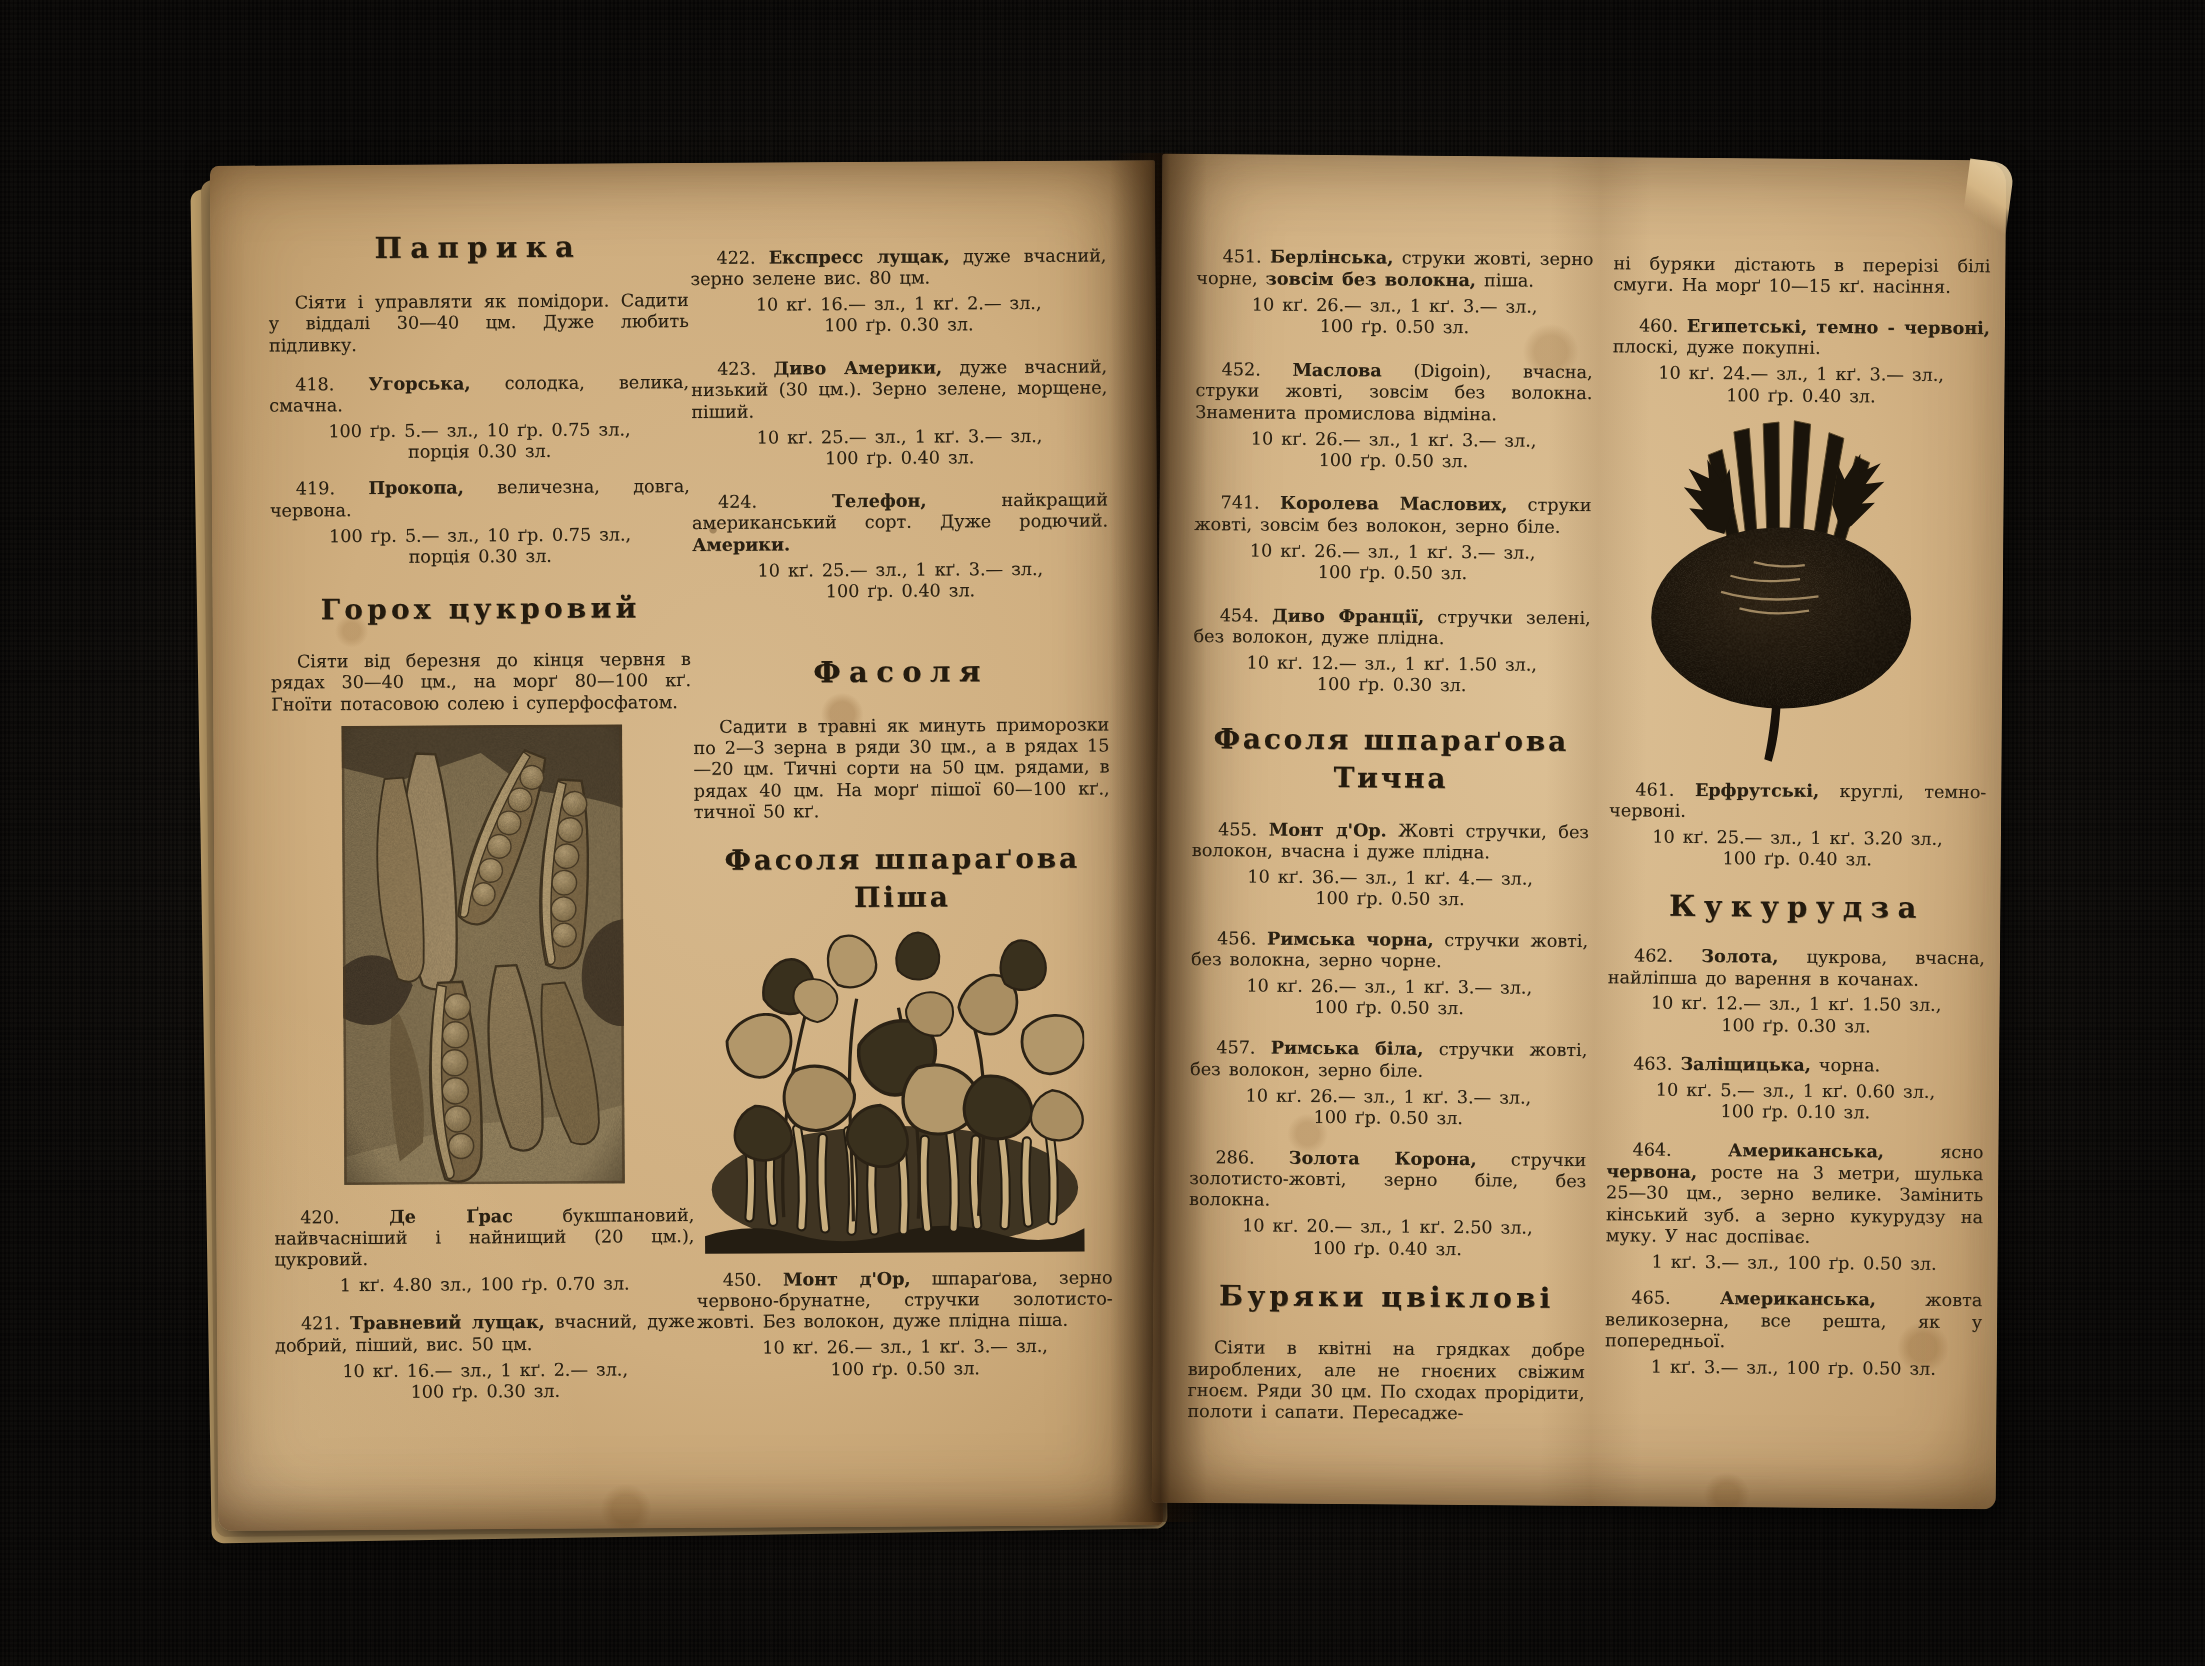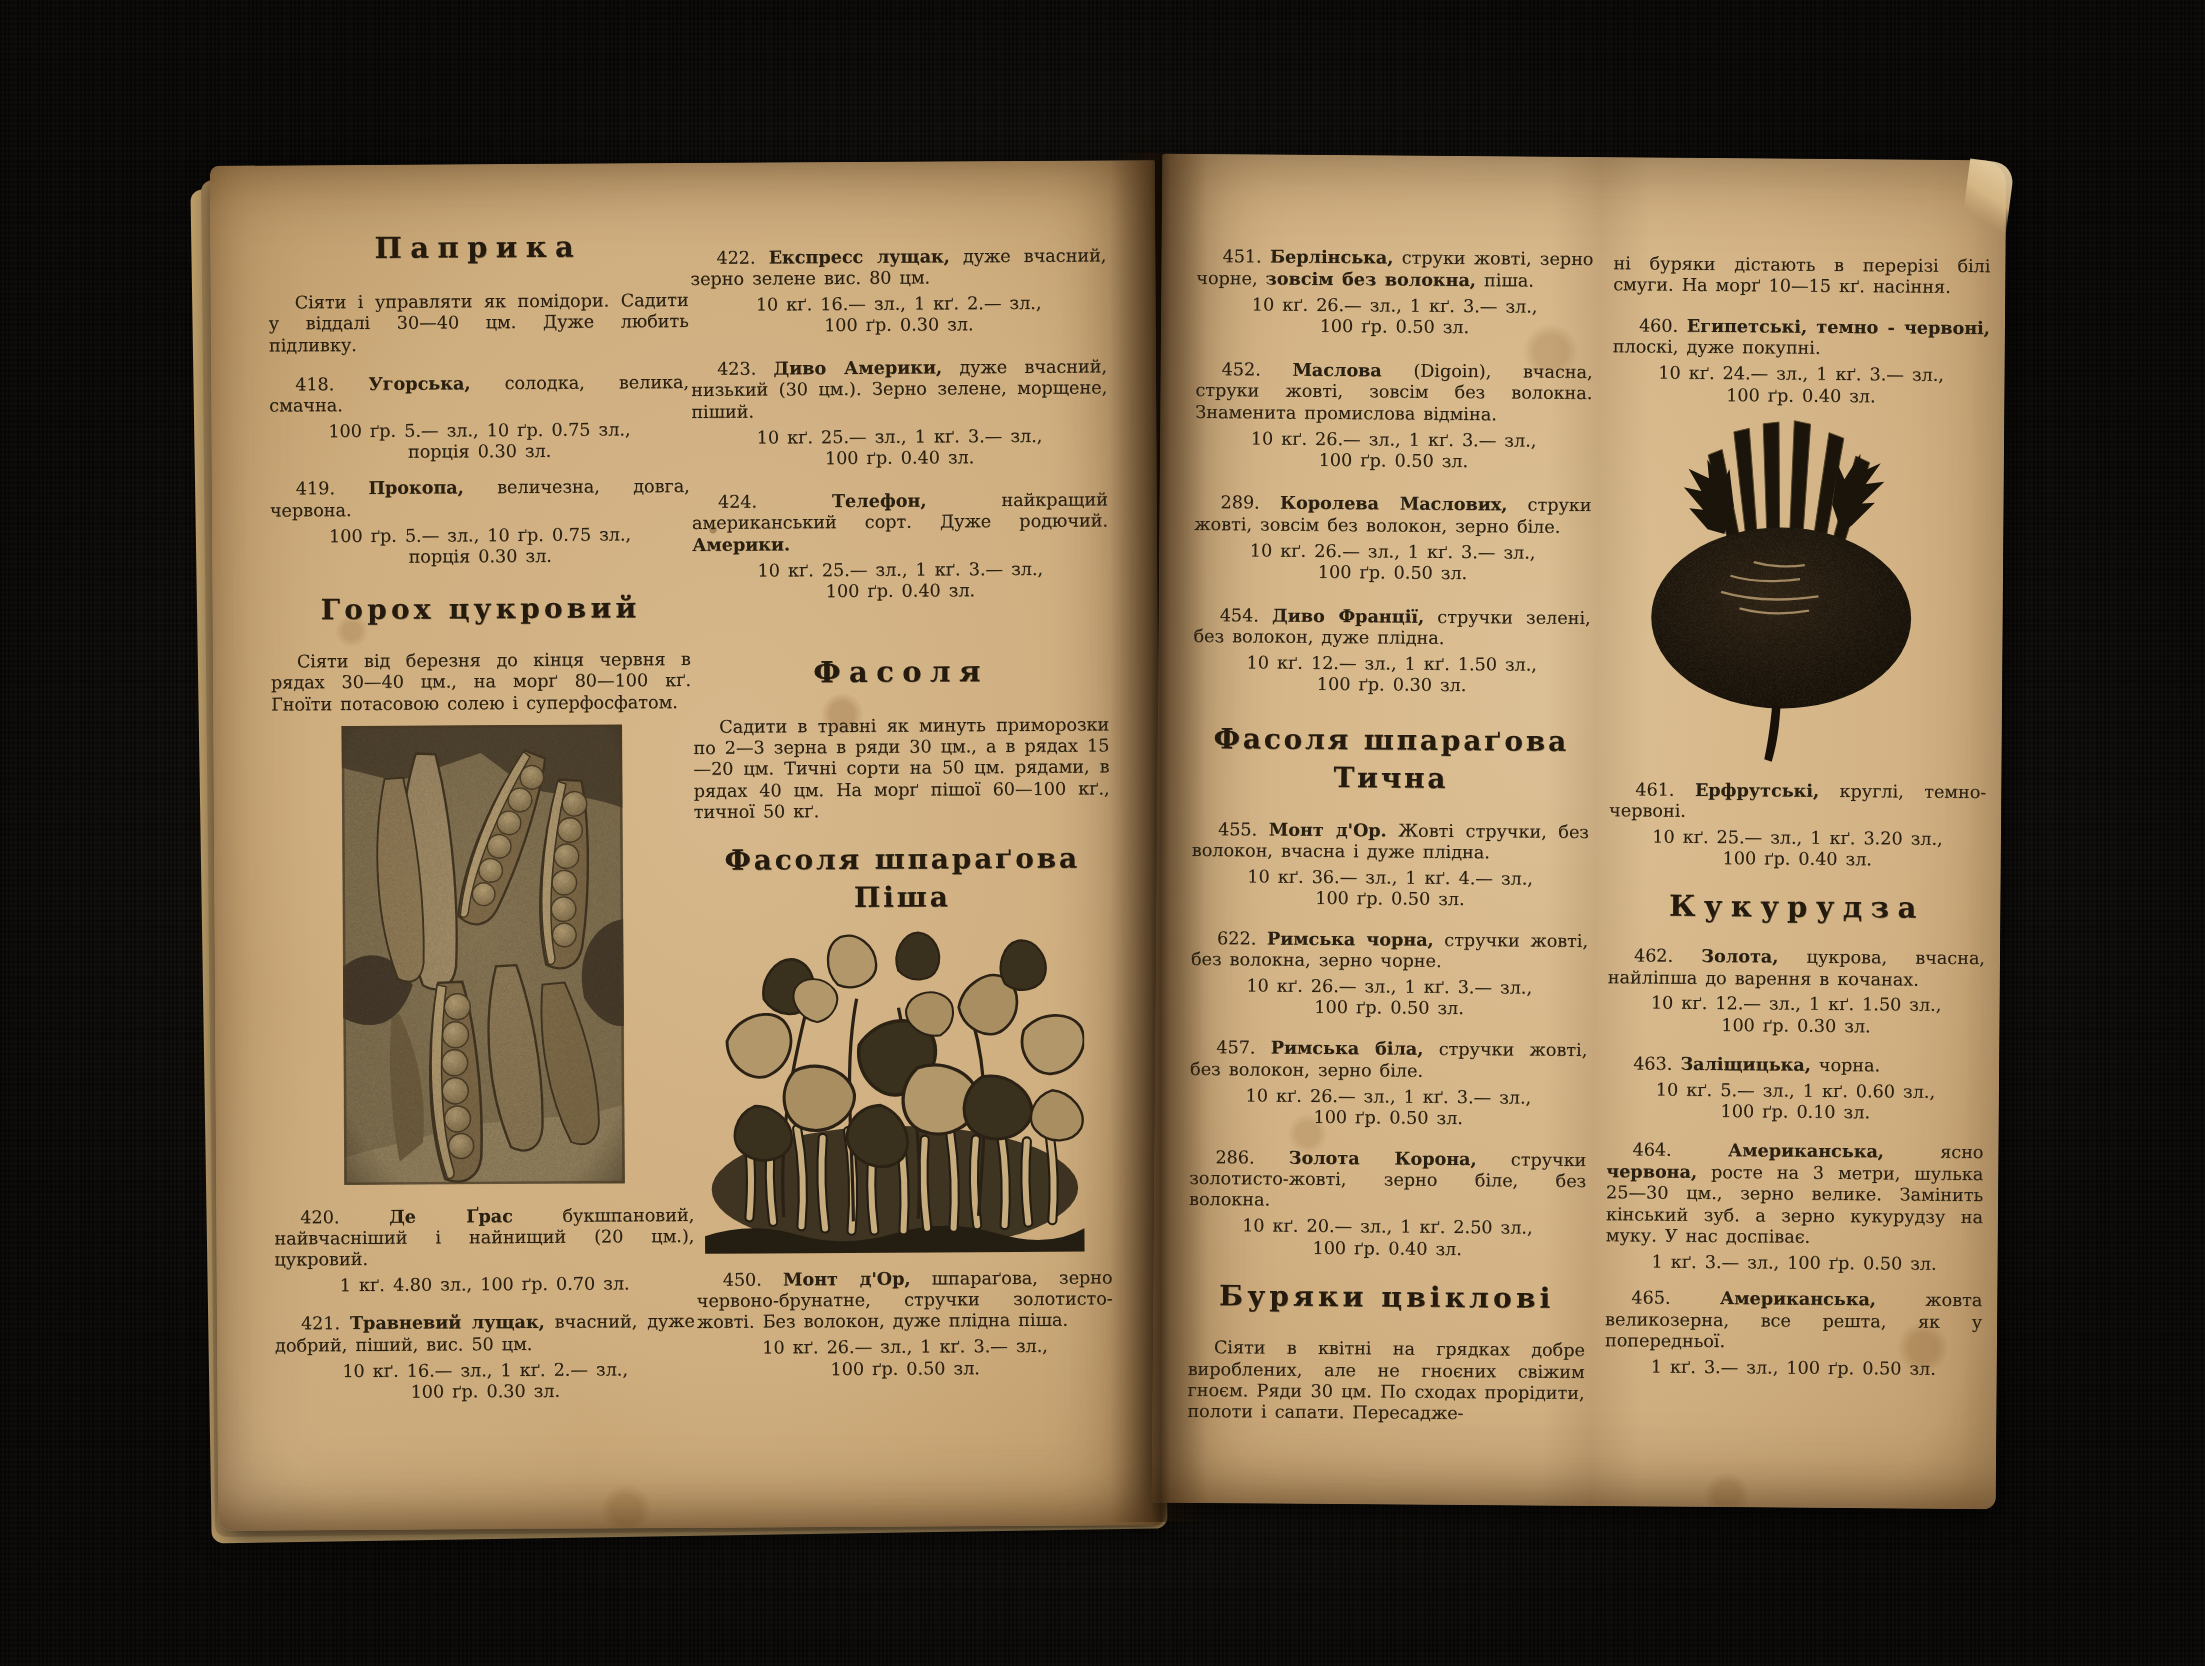--- a/index.html
+++ b/index.html
@@ -265,32 +265,32 @@
   <div class="page page-right">
     <div class="corner-sliver"></div>
 
     <div class="col c3">
       <p class="e"><span>451.</span> <b class="nm">Берлінська,</b><span> струки жовті, зерно чорне, </span><b class="b2">зовсім без волокна,</b><span> піша.</span></p>
       <p class="pr mb46"><span>10 кґ. 26.— зл., 1 кґ. 3.— зл.,</span><br><span>100 ґр. 0.50 зл.</span></p>
 
       <p class="e"><span>452.</span> <b class="nm">Маслова</b><span> (Digoin), вчасна, струки жовті, зовсім без волокна. Знаменита промислова відміна.</span></p>
       <p class="pr mb46"><span>10 кґ. 26.— зл., 1 кґ. 3.— зл.,</span><br><span>100 ґр. 0.50 зл.</span></p>
 
-      <p class="e"><span>289.</span> <b class="nm">Королева Маслових,</b><span> струки жовті, зовсім без волокон, зерно біле.</span></p>
+      <p class="e"><span>741.</span> <b class="nm">Королева Маслових,</b><span> струки жовті, зовсім без волокон, зерно біле.</span></p>
       <p class="pr mb46"><span>10 кґ. 26.— зл., 1 кґ. 3.— зл.,</span><br><span>100 ґр. 0.50 зл.</span></p>
 
       <p class="e"><span>454.</span> <b class="nm">Диво Франції,</b><span> стручки зелені, без волокон, дуже плідна.</span></p>
       <p class="pr mb56"><span>10 кґ. 12.— зл., 1 кґ. 1.50 зл.,</span><br><span>100 ґр. 0.30 зл.</span></p>
 
       <h2 class="h-two mb46"><span>Фасоля шпараґова</span><br><span>Тична</span></h2>
 
       <p class="e"><span>455.</span> <b class="nm">Монт д'Ор.</b><span> Жовті стручки, без волокон, вчасна і дуже плідна.</span></p>
       <p class="pr mb40"><span>10 кґ. 36.— зл., 1 кґ. 4.— зл.,</span><br><span>100 ґр. 0.50 зл.</span></p>
 
-      <p class="e"><span>622.</span> <b class="nm">Римська чорна,</b><span> стручки жовті, без волокна, зерно чорне.</span></p>
+      <p class="e"><span>456.</span> <b class="nm">Римська чорна,</b><span> стручки жовті, без волокна, зерно чорне.</span></p>
       <p class="pr mb40"><span>10 кґ. 26.— зл., 1 кґ. 3.— зл.,</span><br><span>100 ґр. 0.50 зл.</span></p>
 
       <p class="e"><span>457.</span> <b class="nm">Римська біла,</b><span> стручки жовті, без волокон, зерно біле.</span></p>
       <p class="pr mb40"><span>10 кґ. 26.— зл., 1 кґ. 3.— зл.,</span><br><span>100 ґр. 0.50 зл.</span></p>
 
       <p class="e"><span>286.</span> <b class="nm">Золота Корона,</b><span> стручки золотисто-жовті, зерно біле, без волокна.</span></p>
       <p class="pr mb44"><span>10 кґ. 20.— зл., 1 кґ. 2.50 зл.,</span><br><span>100 ґр. 0.40 зл.</span></p>
 
       <h1 class="h-mid mt10 mb52">Буряки цвіклові</h1>
       <p class="intro">Сіяти в квітні на грядках добре вироблених, але не гноєних свіжим гноєм. Ряди 30 цм. По сходах прорідити, полоти і сапати. Пересадже-</p>

